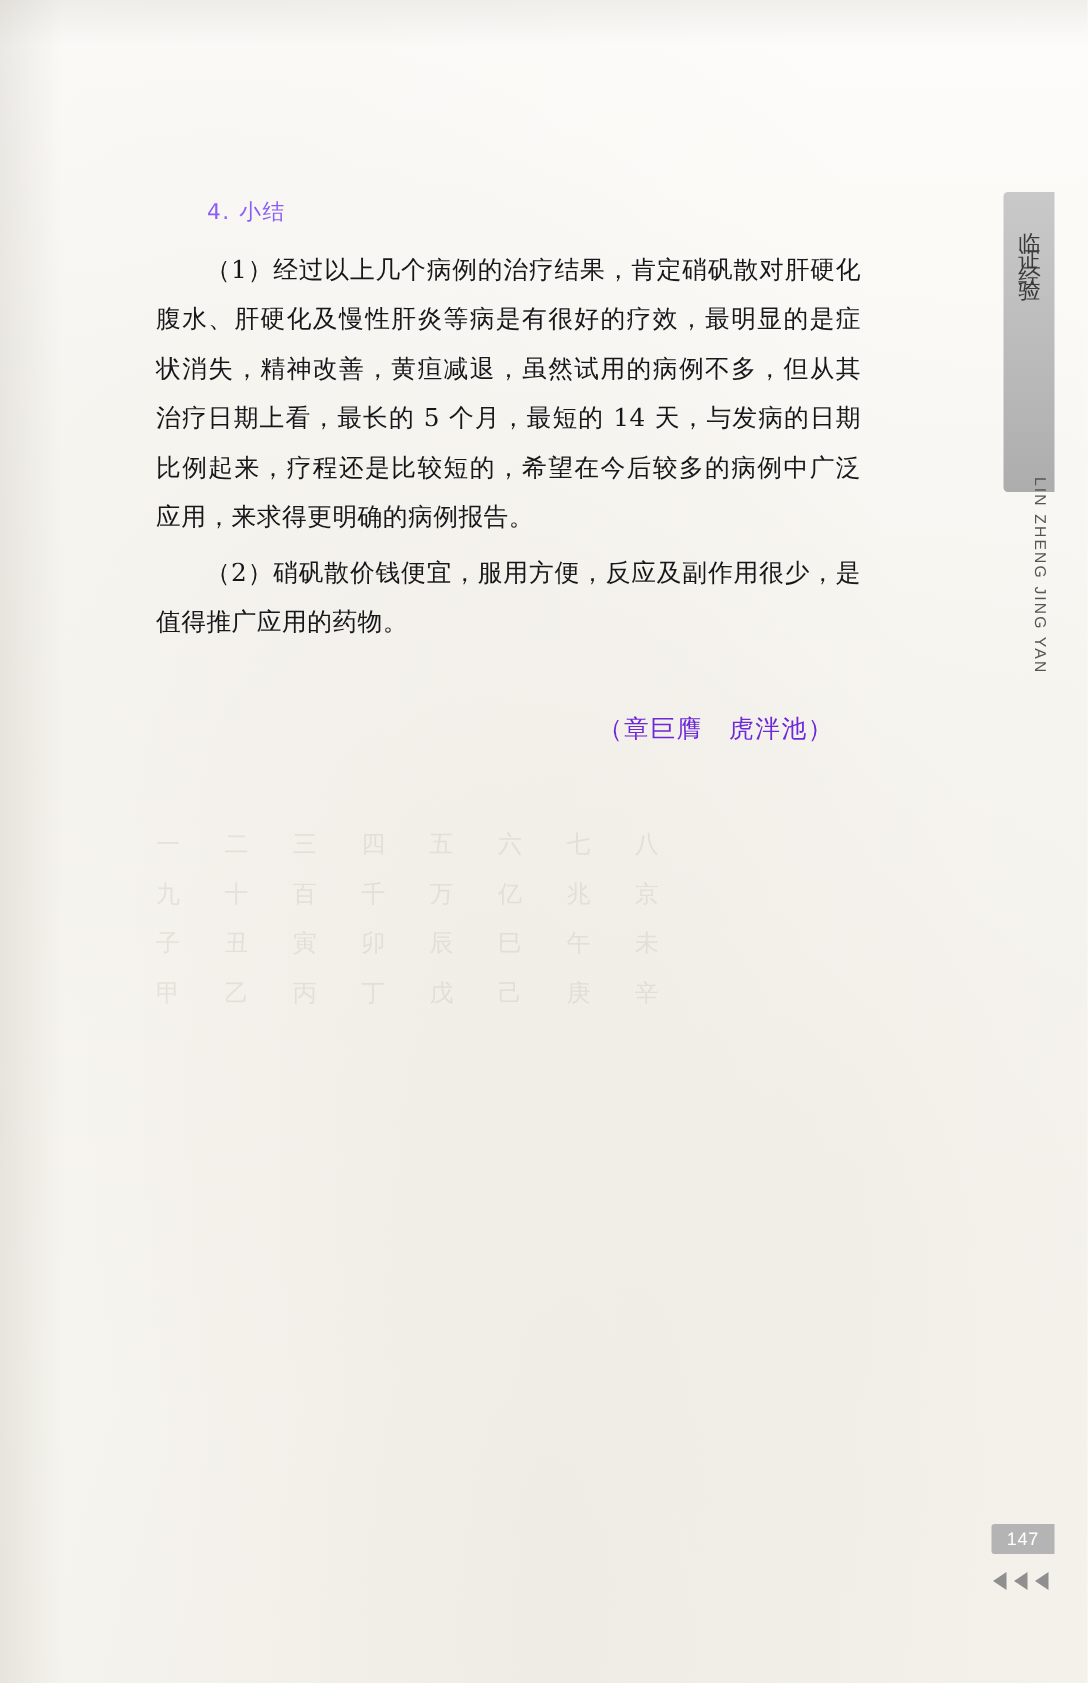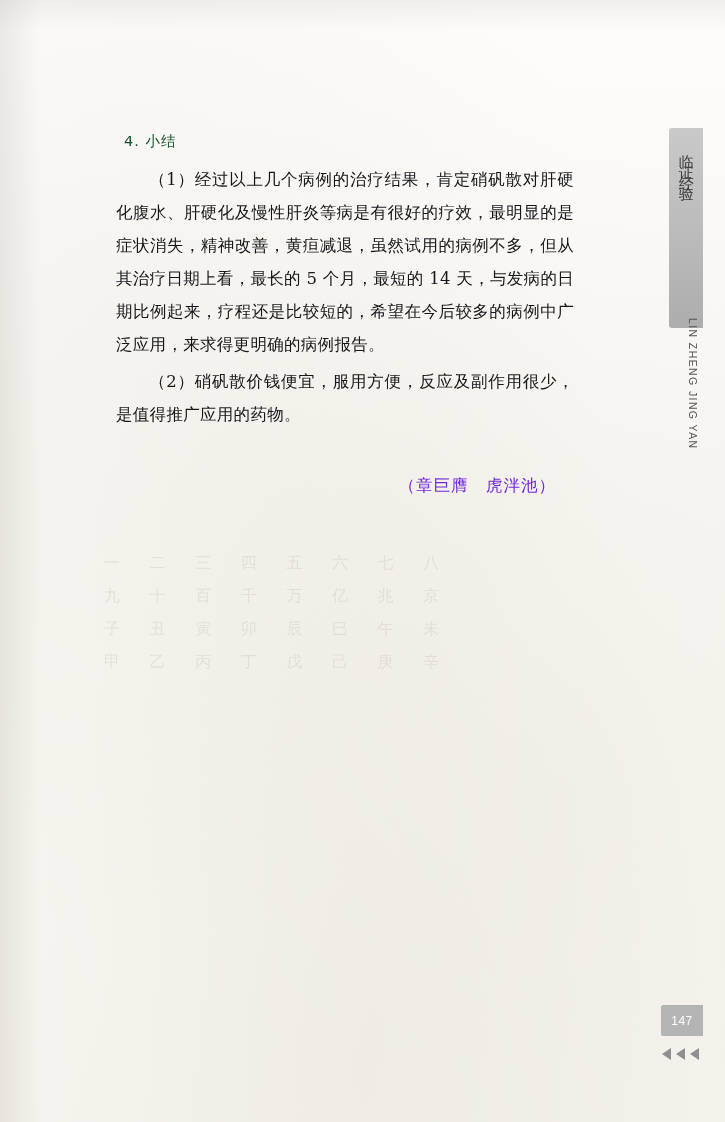--- a/index.html
+++ b/index.html
@@ -72,26 +72,26 @@
   
   .content {
     position: absolute;
     left: 104px;
     top: 132px;
     width: 470px;
   }
   .heading {
     font-family: "DejaVu Sans", sans-serif;
     font-size: 14.5px;
-    color: #14532d;
-    margin: 0 0 12px 20px;
+    color: #8b5cf6;
+    margin: 0 0 12px 34px;
     letter-spacing: 1px;
   }
   p.para {
-    margin: 0 0 4px 12px;
+    margin: 0 0 4px 0;
     font-size: 16.5px;
     line-height: 33px;
     color: #17171a;
     text-align: justify;
     text-justify: inter-character;
     text-indent: 33px;
     letter-spacing: 0.3px;
     font-family: "DejaVu Serif", serif;
   }
   .signature {
@@ -119,21 +119,21 @@
     user-select: none;
     pointer-events: none;
   }
 
   
   .page-num-box {
     position: absolute;
     right: 22px;
     bottom: 86px;
     width: 42px;
-    height: 31px;
+    height: 20px;
     background: #b4b4b4;
     border-radius: 2px 0 0 2px;
     display: flex;
     align-items: center;
     justify-content: center;
   }
   .page-num-box span {
     font-family: "Liberation Sans", sans-serif;
     font-size: 12px;
     color: #ffffff;

